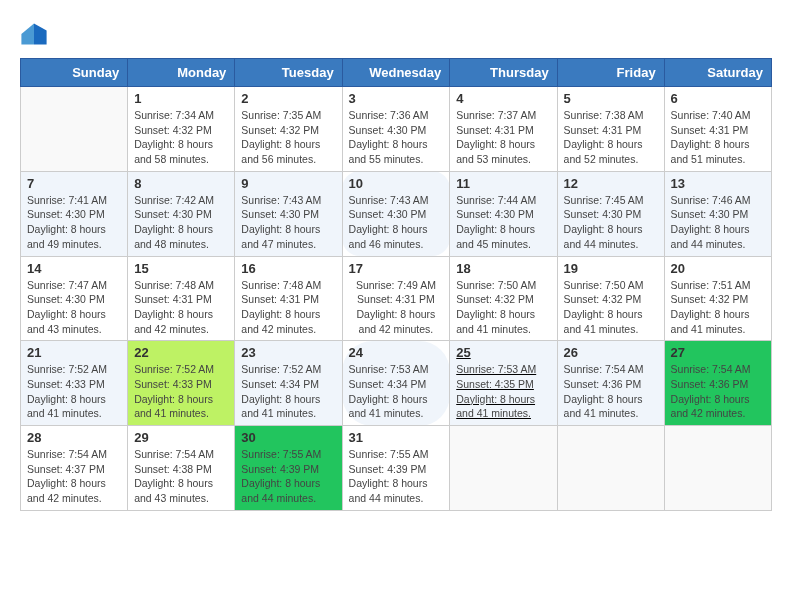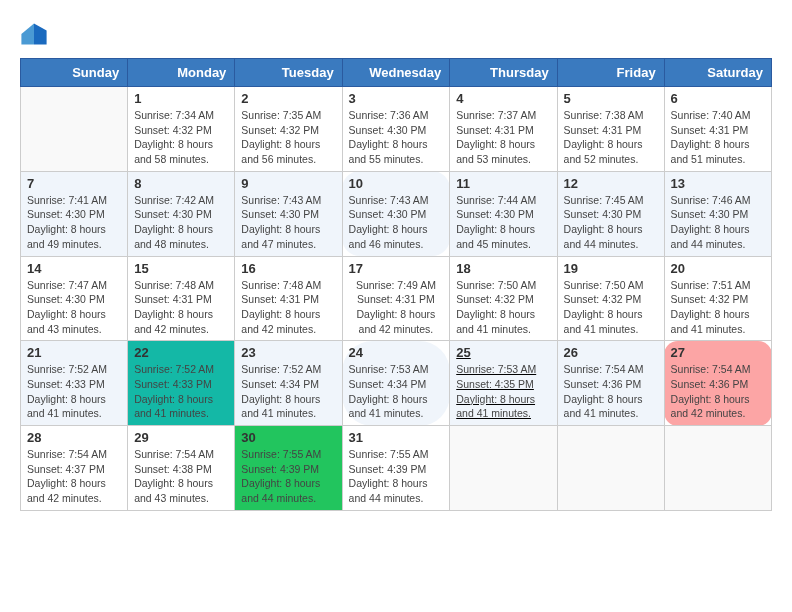--- a/index.html
+++ b/index.html
@@ -271,21 +271,21 @@
         </td>
       </tr>
       <tr>
         <td style="background: rgb(240, 245, 251);">
           <span class="day-number">21</span>
           <div class="day-info" style="white-space: pre-line;">Sunrise: 7:52 AM
 Sunset: 4:33 PM
 Daylight: 8 hours
 and 41 minutes.</div>
         </td>
-        <td style="background: #14b8a6;">
+        <td style="background: #bef264;">
           <span class="day-number">22</span>
           <div class="day-info" style="white-space: pre-line;">Sunrise: 7:52 AM
 Sunset: 4:33 PM
 Daylight: 8 hours
 and 41 minutes.</div>
         </td>
         <td style="background: rgb(240, 245, 251);">
           <span class="day-number">23</span>
           <div class="day-info" style="white-space: pre-line;">Sunrise: 7:52 AM
 Sunset: 4:34 PM
@@ -306,21 +306,21 @@
 Daylight: 8 hours
 and 41 minutes.</div>
         </td>
         <td style="background: rgb(240, 245, 251);">
           <span class="day-number">26</span>
           <div class="day-info" style="white-space: pre-line;">Sunrise: 7:54 AM
 Sunset: 4:36 PM
 Daylight: 8 hours
 and 41 minutes.</div>
         </td>
-        <td style="background: #fca5a5; border-radius: 14px;">
+        <td style="background: #22c55e;">
           <span class="day-number">27</span>
           <div class="day-info" style="white-space: pre-line;">Sunrise: 7:54 AM
 Sunset: 4:36 PM
 Daylight: 8 hours
 and 42 minutes.</div>
         </td>
       </tr>
       <tr>
         <td style="background: rgb(255, 255, 255);">
           <span class="day-number">28</span>

